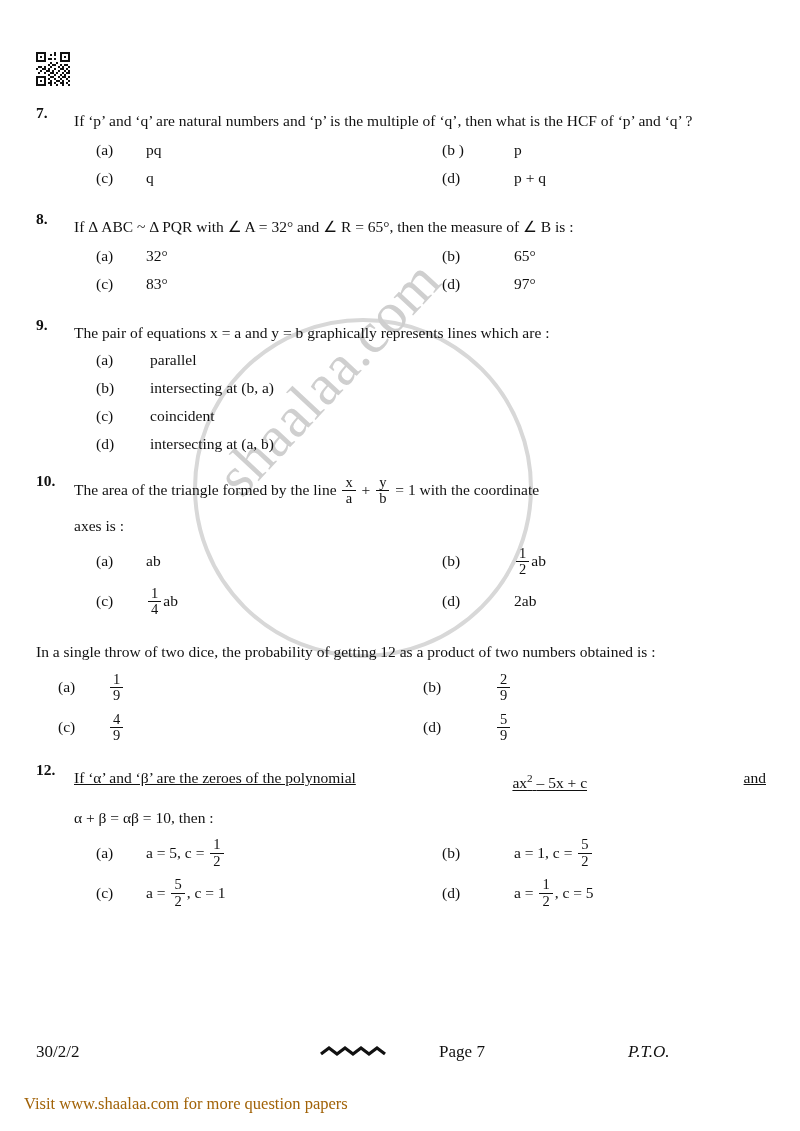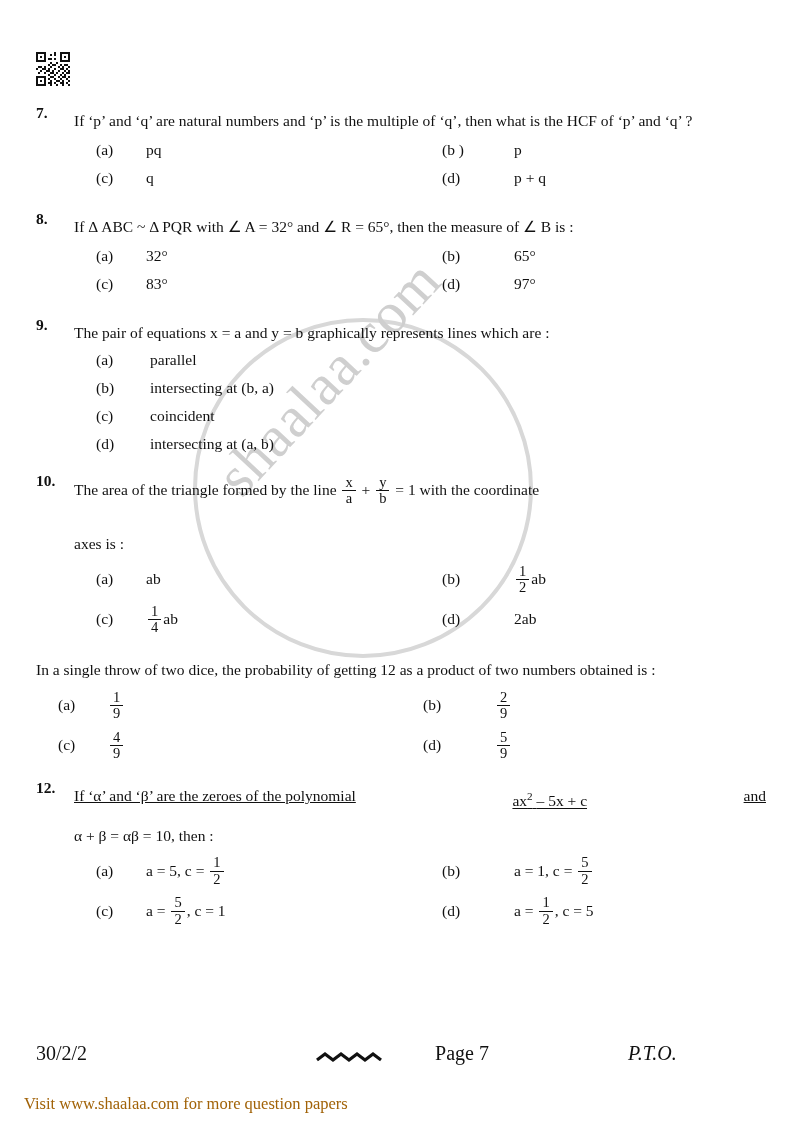--- a/index.html
+++ b/index.html
@@ -143,29 +143,29 @@
 
   .spacer-8 { height: 8px; }
   .spacer-12 { height: 12px; }
 
   
   .footer {
     position: absolute;
     left: 36px;
     top: 1042px;
     width: 732px;
-    font-size: 20px;
+    font-size: 17px;
     display: flex;
     align-items: center;
   }
   .footer-left { width: 140px; font-weight: normal; }
   .footer-mid {
     flex: 1 1 auto;
     display: flex;
-    align-items: flex-end;
+    align-items: center;
     justify-content: center;
     gap: 48px;
   }
   .wavy svg { display: block; }
   .footer-right {
     width: 140px;
     text-align: left;
     font-style: italic;
   }
   .visit {
@@ -367,21 +367,21 @@
             <span class="num">x</span>
             <span class="den">a</span>
           </span>
           <span>+</span>
           <span class="frac">
             <span class="num">y</span>
             <span class="den">b</span>
           </span>
           <span>= 1 with the coordinate</span>
         </div>
-        <div class="q-stem" style="margin-top:24px">axes is :</div>
+        <div class="q-stem" style="margin-top:6px">axes is :</div>
         <div class="opts-2col">
           <div class="opt-col">
             <div class="opt opt-tall">
               <span class="opt-lbl">(a)</span>
               <span class="opt-txt">ab</span>
             </div>
             <div class="opt opt-tall">
               <span class="opt-lbl">(c)</span>
               <span class="opt-txt">
                 <span class="frac">

